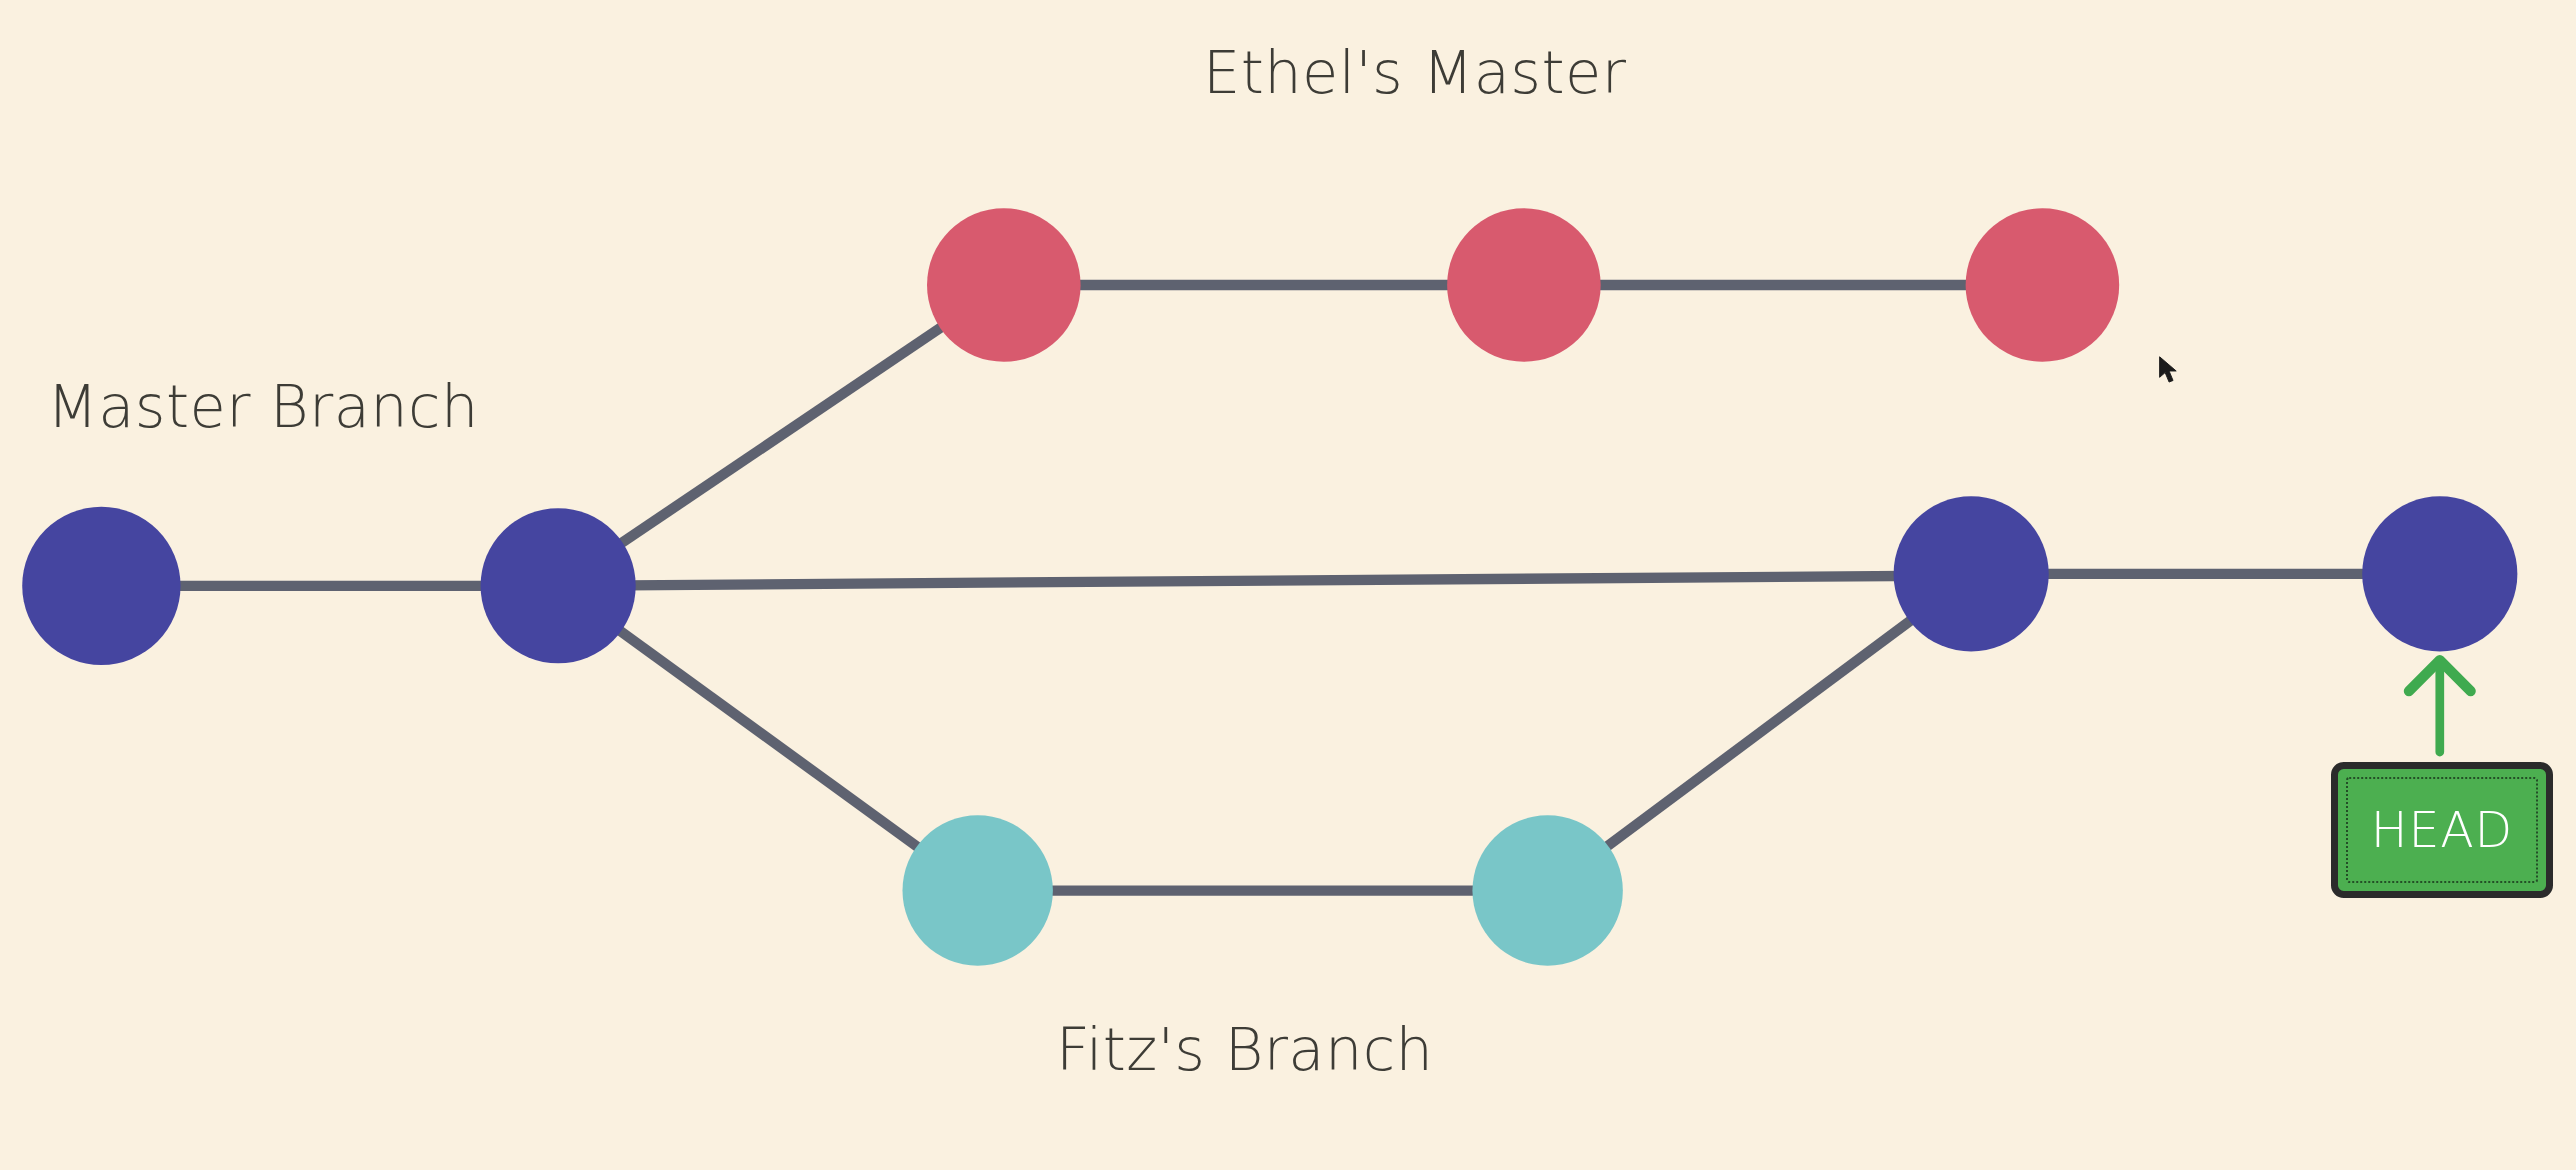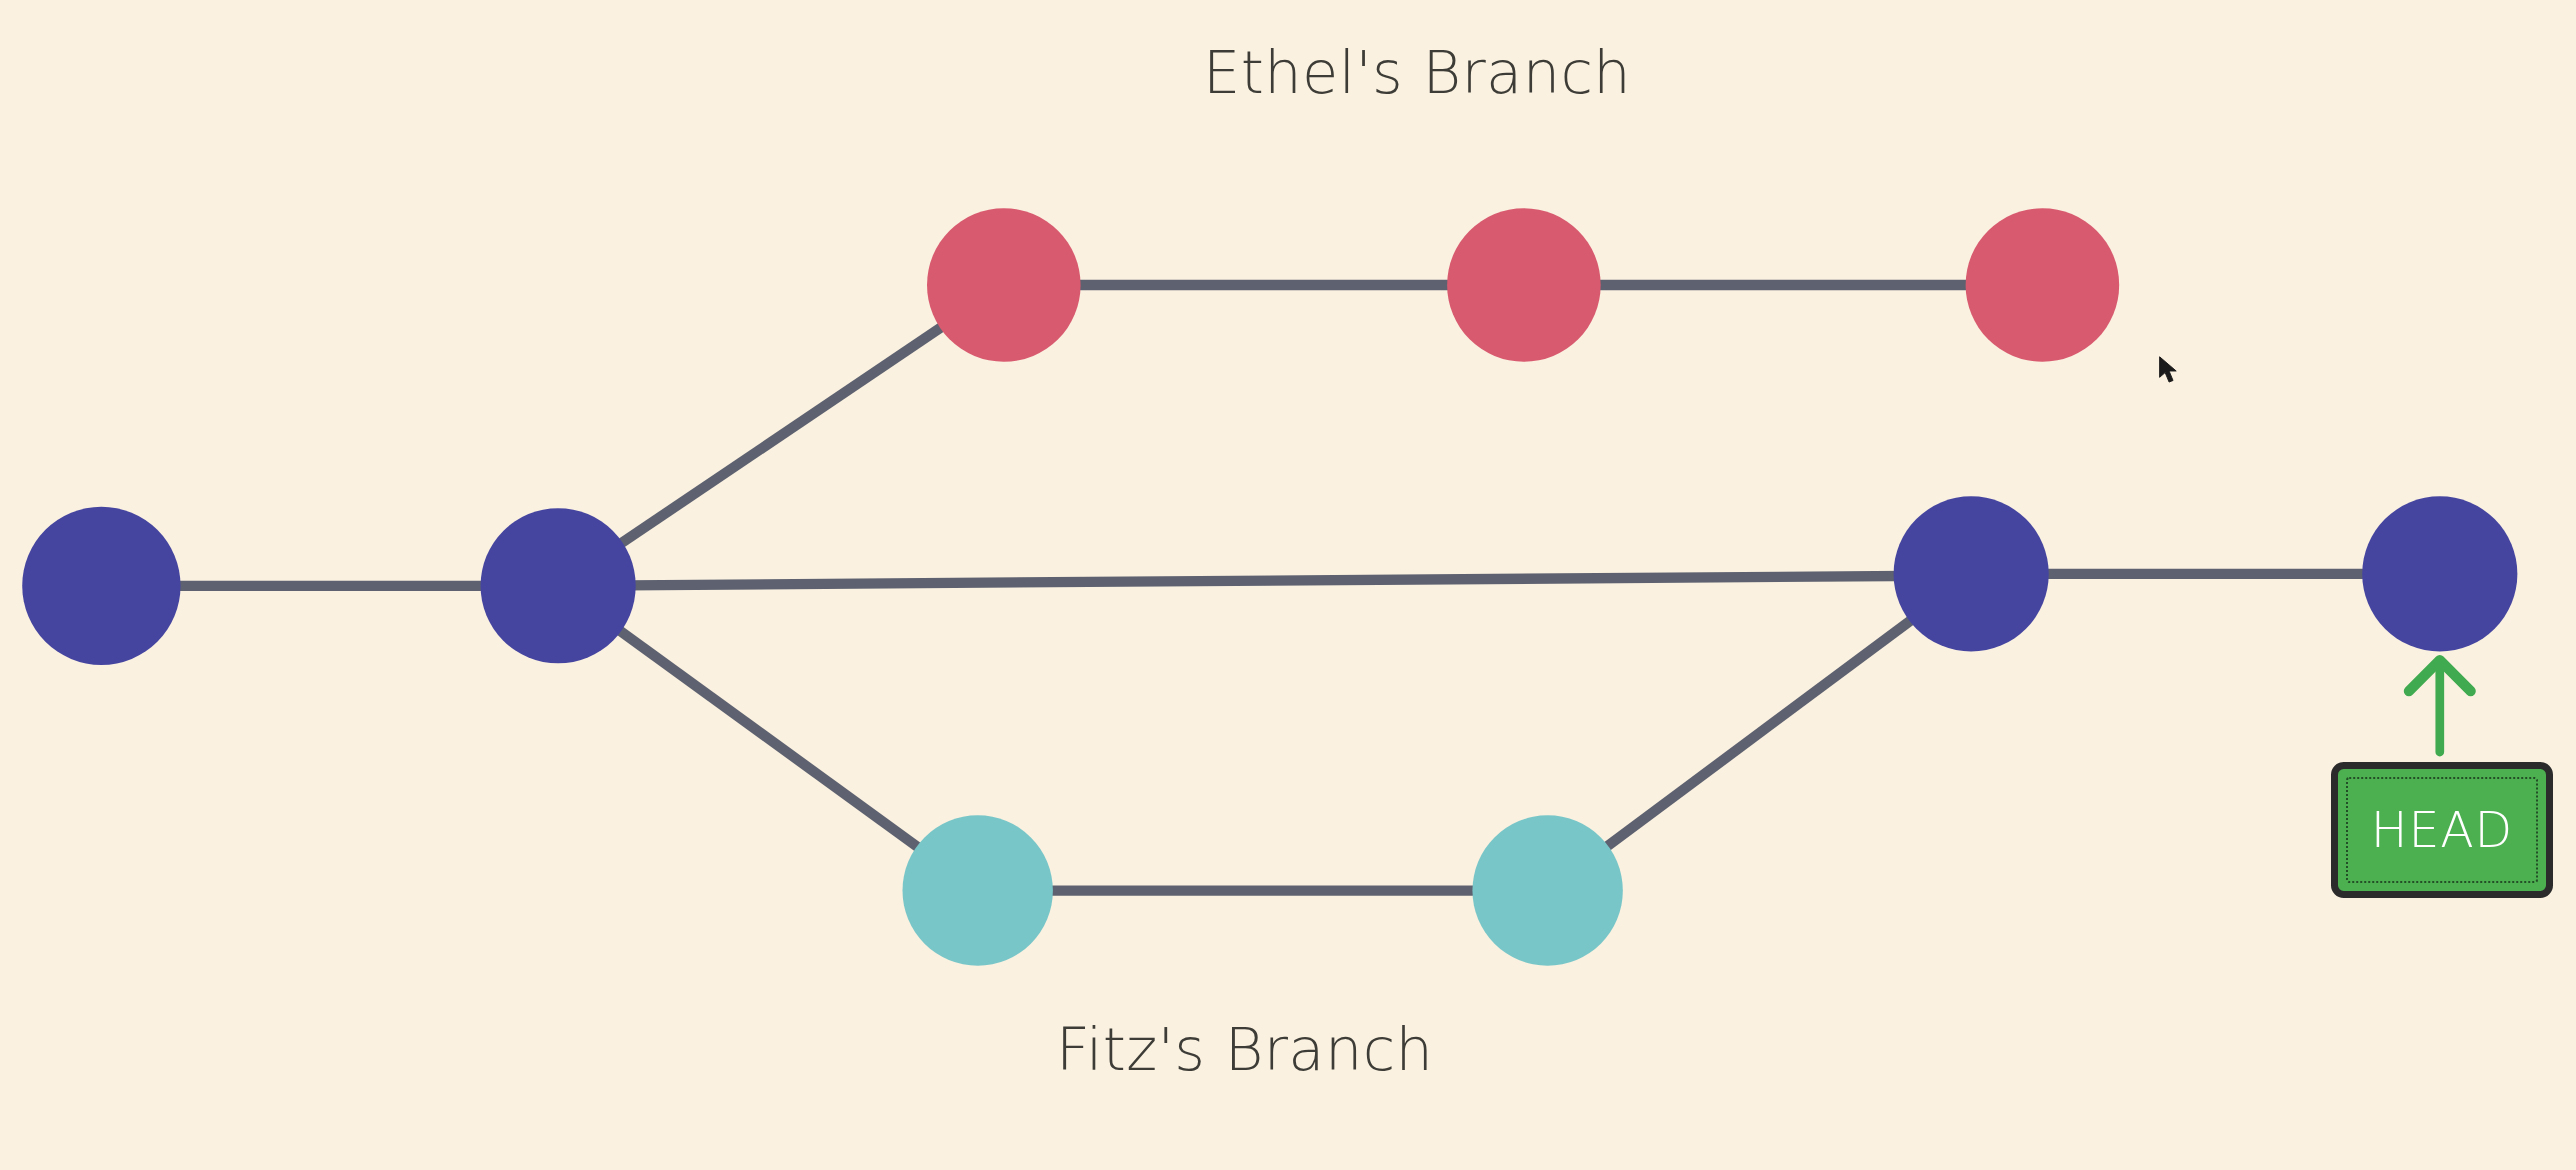--- a/index.html
+++ b/index.html
@@ -127,21 +127,22 @@
       <circle cx="2490" cy="725" r="98" fill="#4545a0"></circle>
       <circle cx="3082" cy="725" r="98" fill="#4545a0"></circle>
     </g>
 
     <g>
       <line x1="3082" y1="950" x2="3082" y2="838" stroke="#3faa4f" stroke-width="11" stroke-linecap="round"></line>
       <polyline points="3043,873 3082,834 3121,873" fill="none" stroke="#3faa4f" stroke-width="13" stroke-linecap="round" stroke-linejoin="round"></polyline>
     </g>
   </svg>
 
-  <div class="branch-label" id="label-ethel">Ethel's Branch</div>
+  <div class="branch-label" id="label-master">Master Branch</div>
+  <div class="branch-label" id="label-ethel">Ethel's Master</div>
   <div class="branch-label" id="label-fitz">Fitz's Branch</div>
 
   <div id="head-badge">
     <div id="head-badge-inner"></div>
     <span id="head-badge-label">HEAD</span>
   </div>
 
   <svg id="cursor" viewBox="0 0 26 38">
     <polygon points="2,1 2,27 9,21 14,33 19,31 14,19 23,19" fill="#1b1b1b" stroke="#1b1b1b" stroke-width="1.2" stroke-linejoin="round"></polygon>
   </svg>

